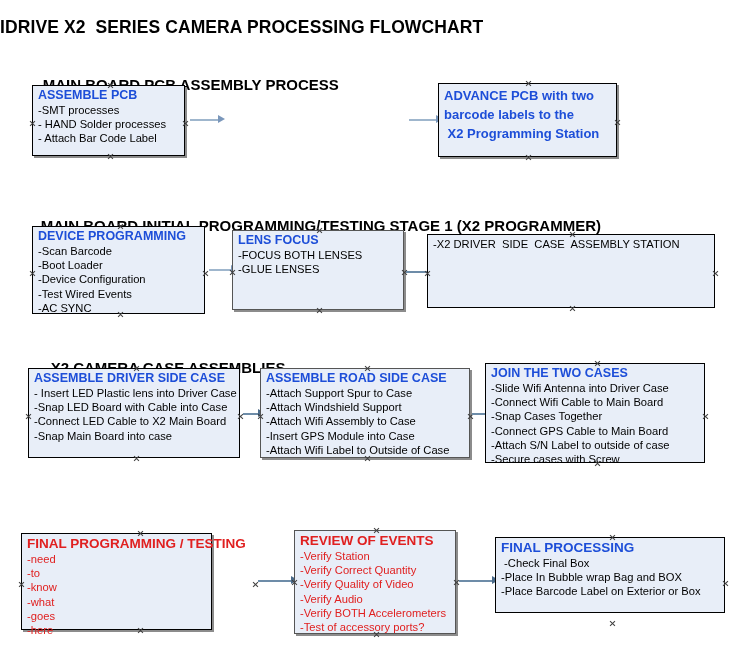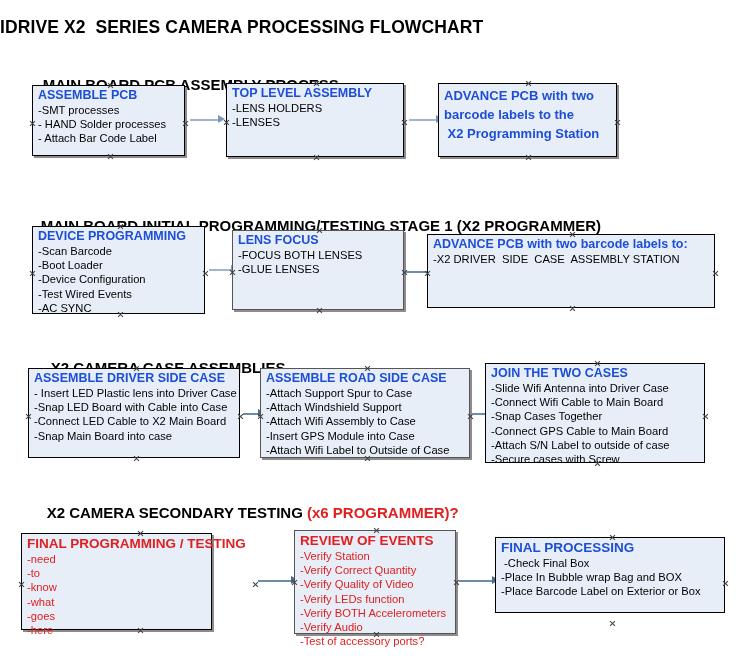--- a/index.html
+++ b/index.html
@@ -159,31 +159,20 @@
     <div class="handle" style="left:-4px; top:34px;"></div>
     <div class="handle" style="left:149px; top:34px;"></div>
     <div class="handle" style="left:74px; top:67px;"></div>
   </div>
 
   <div class="arrow" style="left:190px; top:115px; width:35px;">
     <div class="shaft" style="width:29px;"></div>
     <div class="head" style="left:28px;"></div>
   </div>
 
-  <div class="pbox" style="left:226px; top:83px; width:178px; height:74px;">
-    <div class="pbox-inner">
-      <div class="pbox-title">TOP LEVEL ASSEMBLY</div>
-      <div class="pbox-line">-LENS HOLDERS</div>
-      <div class="pbox-line">-LENSES</div>
-    </div>
-    <div class="handle" style="left:86px; top:-4px;"></div>
-    <div class="handle" style="left:-4px; top:35px;"></div>
-    <div class="handle" style="left:174px; top:35px;"></div>
-    <div class="handle" style="left:86px; top:70px;"></div>
-  </div>
 
   <div class="arrow" style="left:409px; top:115px; width:34px;">
     <div class="shaft" style="width:28px;"></div>
     <div class="head" style="left:27px;"></div>
   </div>
 
   <div class="pbox" style="left:438px; top:83px; width:179px; height:74px;">
     <div class="pbox-inner">
       <div class="pbox-title wrapmode">ADVANCE PCB with two</div>
       <div class="pbox-title wrapmode">barcode labels to the</div>
@@ -230,21 +219,20 @@
     <div class="handle" style="left:83px; top:76px;"></div>
   </div>
 
   <div class="arrow dark" style="left:406px; top:267px; width:28px;">
     <div class="shaft" style="width:22px;"></div>
     <div class="head" style="left:21px;"></div>
   </div>
 
   <div class="pbox plain" style="left:427px; top:234px; width:288px; height:74px;">
     <div class="pbox-inner">
-      <div class="pbox-title">ADVANCE PCB with two barcode labels to:</div>
       <div class="pbox-line">-X2 DRIVER  SIDE  CASE  ASSEMBLY STATION</div>
     </div>
     <div class="handle" style="left:141px; top:-4px;"></div>
     <div class="handle" style="left:-4px; top:35px;"></div>
     <div class="handle" style="left:284px; top:35px;"></div>
     <div class="handle" style="left:141px; top:70px;"></div>
   </div>
 
   <div class="section-heading" style="left:34px; top:342px;">
     <span>X2 CAMERA CASE ASSEMBLIES</span>
@@ -297,23 +285,20 @@
       <div class="pbox-line">-Snap Cases Together</div>
       <div class="pbox-line">-Connect GPS Cable to Main Board</div>
       <div class="pbox-line">-Attach S/N Label to outside of case</div>
       <div class="pbox-line">-Secure cases with Screw</div>
     </div>
     <div class="handle" style="left:108px; top:-4px;"></div>
     <div class="handle" style="left:216px; top:49px;"></div>
     <div class="handle" style="left:108px; top:96px;"></div>
   </div>
 
-  <div class="section-heading" style="left:30px; top:487px;">
-    <span>X2 CAMERA SECONDARY TESTING </span><span class="accent">(x6 PROGRAMMER)?</span>
-  </div>
 
   <div class="pbox red" style="left:21px; top:533px; width:191px; height:97px;">
     <div class="pbox-inner">
       <div class="pbox-title big">FINAL PROGRAMMING / TESTING</div>
       <div class="pbox-line">-need</div>
       <div class="pbox-line">-to</div>
       <div class="pbox-line">-know</div>
       <div class="pbox-line">-what</div>
       <div class="pbox-line">-goes</div>
       <div class="pbox-line">-here</div>
@@ -328,23 +313,22 @@
     <div class="shaft" style="width:34px;"></div>
     <div class="head" style="left:33px;"></div>
   </div>
 
   <div class="pbox gray-border red" style="left:294px; top:530px; width:162px; height:104px;">
     <div class="pbox-inner">
       <div class="pbox-title big">REVIEW OF EVENTS</div>
       <div class="pbox-line">-Verify Station</div>
       <div class="pbox-line">-Verify Correct Quantity</div>
       <div class="pbox-line">-Verify Quality of Video</div>
-      <div class="pbox-line">-Verify LEDs function</div>
+      <div class="pbox-line">-Verify Audio</div>
       <div class="pbox-line">-Verify BOTH Accelerometers</div>
-      <div class="pbox-line">-Verify Audio</div>
       <div class="pbox-line">-Test of accessory ports?</div>
     </div>
     <div class="handle" style="left:78px; top:-4px;"></div>
     <div class="handle" style="left:-4px; top:48px;"></div>
     <div class="handle" style="left:158px; top:48px;"></div>
     <div class="handle" style="left:78px; top:100px;"></div>
   </div>
 
   <div class="arrow dark" style="left:459px; top:576px; width:40px;">
     <div class="shaft" style="width:34px;"></div>

